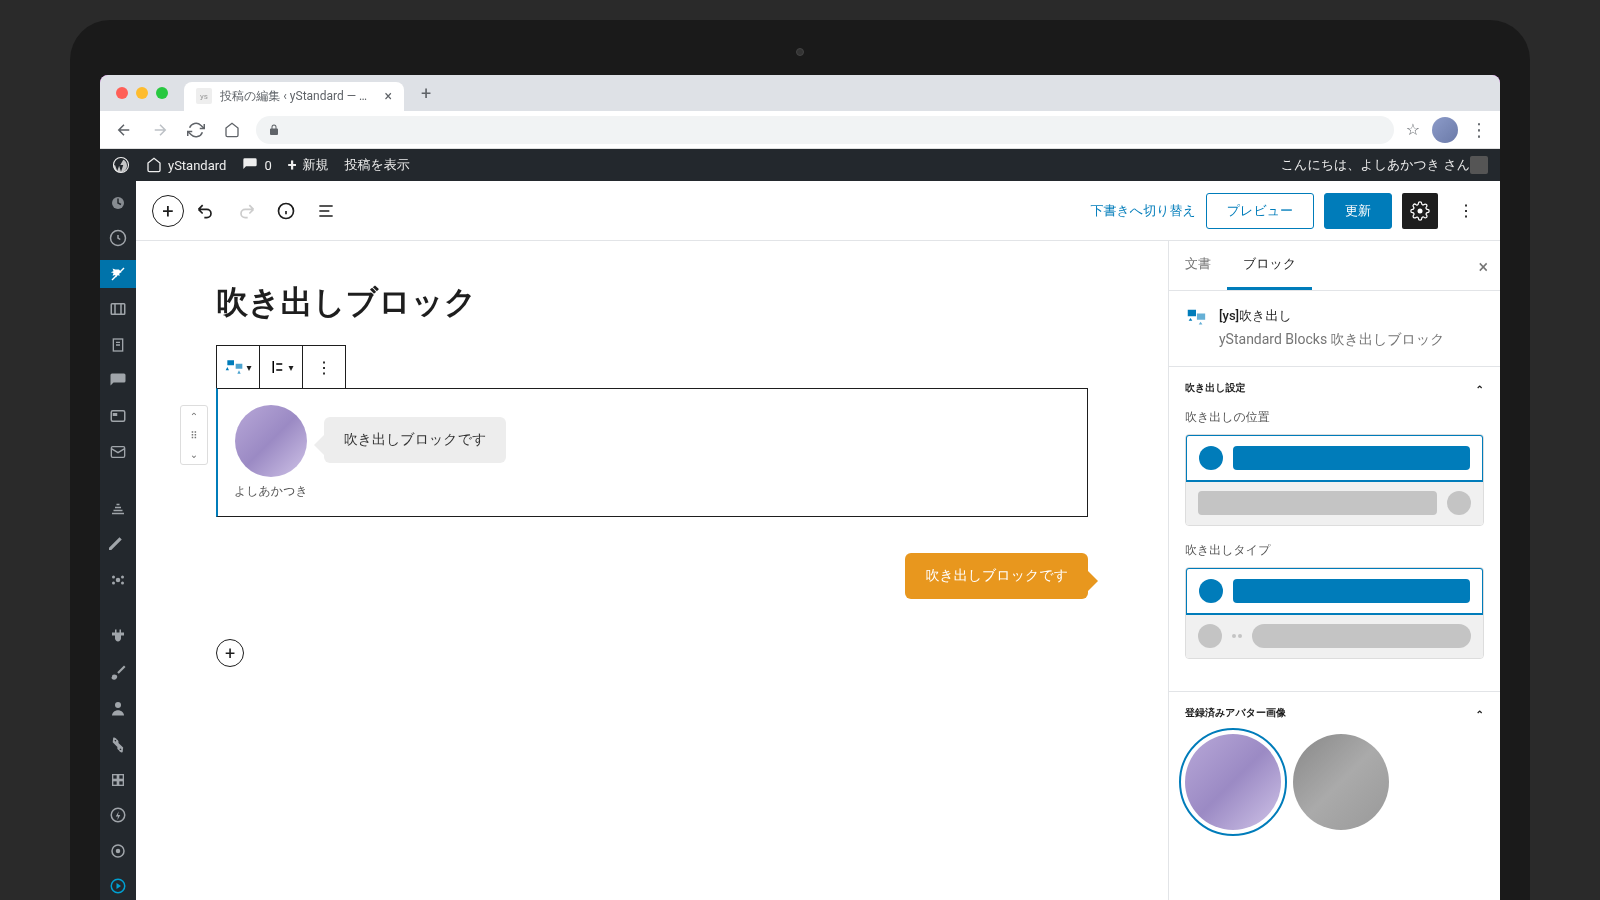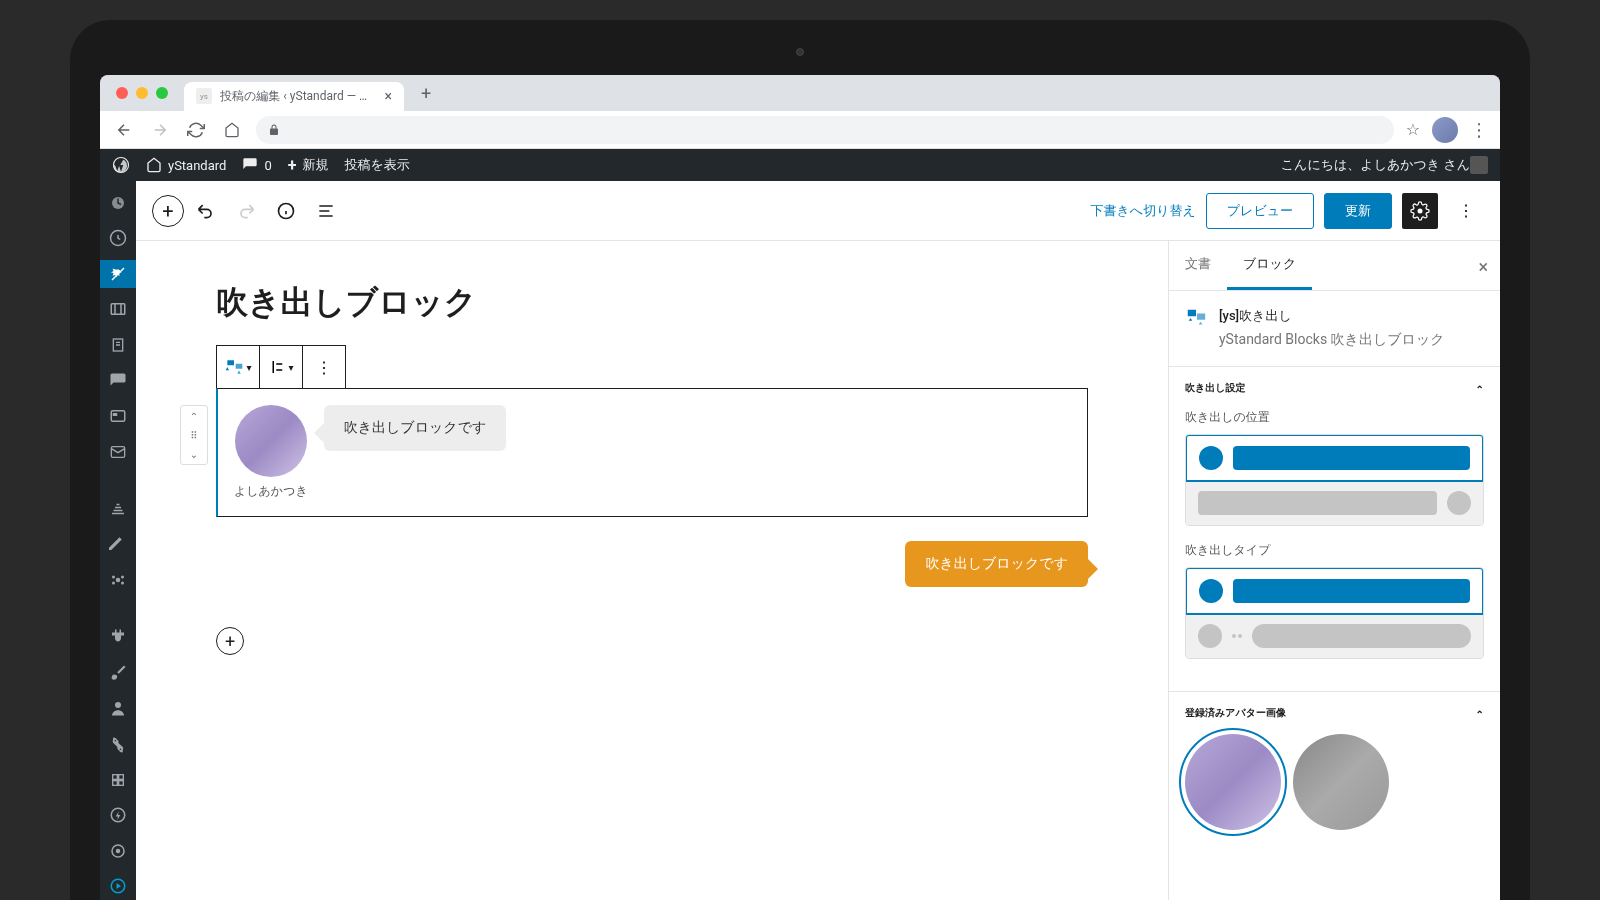--- a/index.html
+++ b/index.html
@@ -87,21 +87,21 @@
 .selected-block { border: 1px solid #1e1e1e; border-left: 2px solid #007cba; padding: 16px; margin-top: -1px; position: relative; }
 
 
 .balloon-block { display: flex; align-items: flex-start; gap: 16px; }
 .balloon-block.right { flex-direction: row-reverse; margin-top: 24px; padding-right: 0; }
 .avatar-wrap { display: flex; flex-direction: column; align-items: center; gap: 6px; }
 .avatar { width: 72px; height: 72px; border-radius: 50%; background: #ccc; overflow: hidden; display: flex; align-items: center; justify-content: center; font-size: 32px; }
 .avatar.person { background: linear-gradient(135deg, #b8a8d8 0%, #9b8ac4 50%, #d0c4e8 100%); }
 .avatar.cat { background: linear-gradient(135deg, #d4b896 0%, #e8d4b8 50%, #c4a878 100%); }
 .avatar-name { font-size: 12px; color: #555; }
-.bubble { padding: 14px 20px; border-radius: 6px; font-size: 14px; position: relative; max-width: 400px; }
+.bubble { padding: 14px 20px; border-radius: 6px; font-size: 14px; position: relative; max-width: 400px; margin-top: 12px; }
 .bubble.gray { background: #ededed; color: #333; }
 .bubble.orange { background: #e8971e; color: #fff; }
 .bubble.gray::before { content: ''; position: absolute; left: -10px; top: 18px; border: 10px solid transparent; border-right-color: #ededed; border-left: 0; }
 .bubble.orange::after { content: ''; position: absolute; right: -10px; top: 18px; border: 10px solid transparent; border-left-color: #e8971e; border-right: 0; }
 
 .add-block-btn { width: 28px; height: 28px; border: 1.5px solid #1e1e1e; border-radius: 50%; display: flex; align-items: center; justify-content: center; font-size: 18px; color: #1e1e1e; cursor: pointer; margin-top: 40px; }
 
 
 .editor-sidebar { width: 332px; border-left: 1px solid #e2e4e7; background: #fff; overflow-y: auto; }
 .sidebar-tabs { display: flex; border-bottom: 1px solid #e2e4e7; position: relative; }

